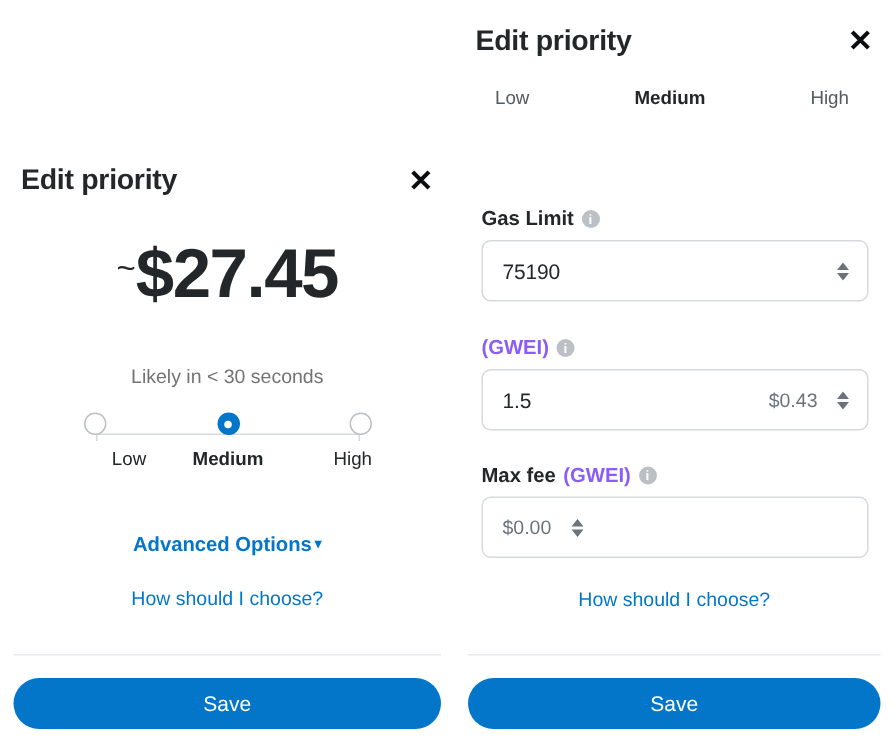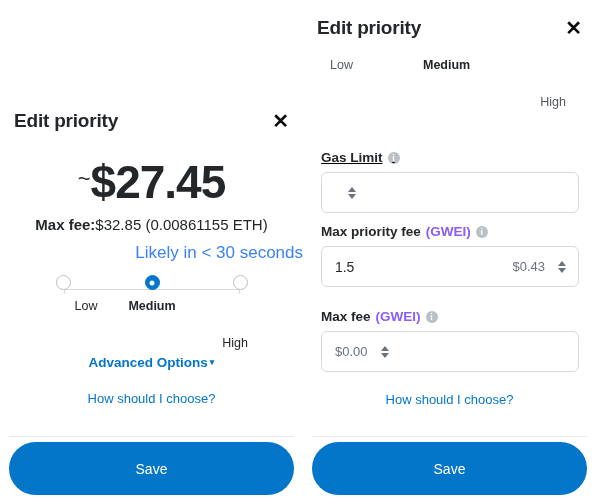--- a/index.html
+++ b/index.html
@@ -78,23 +78,23 @@
     left: 0; right: 0;
     text-align: center;
     font-size: 15px;
     color: #24272a;
   }
   .maxfee-label { font-weight: bold; }
   .maxfee-value { font-weight: 400; }
   .eta-row {
     position: absolute;
     left: 0; right: 0;
-    text-align: right;
-    font-size: 17px;
-    color: #3b82f6;
+    text-align: center;
+    font-size: 13px;
+    color: #737373;
   }
 
   
   .slider-wrap {
     position: absolute;
     left: 56px;
     width: 192px;
   }
   .slider-track {
     position: absolute;
@@ -146,21 +146,21 @@
     position: relative;
     display: flex;
     justify-content: space-between;
     margin-top: 9px;
     font-size: 12.5px;
     color: #24272a;
   }
   .label-row span { width: 60px; }
   .lbl-low  { text-align: center; }
   .lbl-med  { text-align: center; font-weight: bold; }
-  .lbl-high { text-align: right; margin-top: 37px; }
+  .lbl-high { text-align: right; }
 
   
   .labels-only {
     position: absolute;
     left: 330px;
     width: 236px;
     display: flex;
     justify-content: space-between;
     font-size: 12.5px;
     color: #535a61;
@@ -257,21 +257,21 @@
     border-top: 1px solid #e8eaed;
     display: flex;
     align-items: center;
     justify-content: center;
     background: #ffffff;
   }
   .footer-left  { left: 9px;   width: 285px; }
   .footer-right { left: 312px; width: 275px; }
   .save-btn {
     width: 100%;
-    height: 53px;
+    height: 34px;
     border: none;
     border-radius: 100px;
     background: #0376c9;
     color: #ffffff;
     font-size: 14px;
     font-family: "Liberation Sans", sans-serif;
     cursor: pointer;
   }
 </style>
 </head>
@@ -283,23 +283,20 @@
 
     <div class="title-row" style="top:110px; left:14px; right:14px;">
       <div class="dialog-title">Edit priority</div>
       <div class="close-x">✕</div>
     </div>
 
     <div class="amount-row" style="top:155px;">
       <span class="amount-tilde">~</span><span class="amount-value">$27.45</span>
     </div>
 
-    <div class="maxfee-row" style="top:216px;">
-      <span class="maxfee-label">Max fee:</span><span class="maxfee-value">$32.85 (0.00861155 ETH)</span>
-    </div>
 
     <div class="eta-row" style="top:243px;">Likely in &lt; 30 seconds</div>
 
     <div class="slider-wrap" style="top:275px;">
       <div class="slider-track"></div>
       <div class="radio-row">
         <div class="radio"></div>
         <div class="radio checked"></div>
         <div class="radio"></div>
       </div>
@@ -329,37 +326,37 @@
     <div class="close-x">✕</div>
   </div>
 
   <div class="labels-only" style="top:58px;">
     <span class="lbl-low">Low</span>
     <span class="lbl-med">Medium</span>
     <span class="lbl-high">High</span>
   </div>
 
 
-  <div class="field" style="top:150px;text-decoration:underline;">
+  <div class="field" style="top:138px;">
     <div class="field-label">
       <span>Gas Limit</span>
       <i class="info-icon">i</i>
     </div>
     <div class="input-box">
+      <span class="input-value">75190</span>
       <span class="input-fiat"></span>
       <span class="stepper">
         <span class="arr up"></span>
         <span class="arr down"></span>
       </span>
     </div>
   </div>
 
   <div class="field" style="top:224px;">
     <div class="field-label">
-      <span>Max priority fee</span>
       <span class="unit">(GWEI)</span>
       <i class="info-icon">i</i>
     </div>
     <div class="input-box">
       <span class="input-value">1.5</span>
       <span class="input-fiat">$0.43</span>
       <span class="stepper">
         <span class="arr up"></span>
         <span class="arr down"></span>
       </span>

